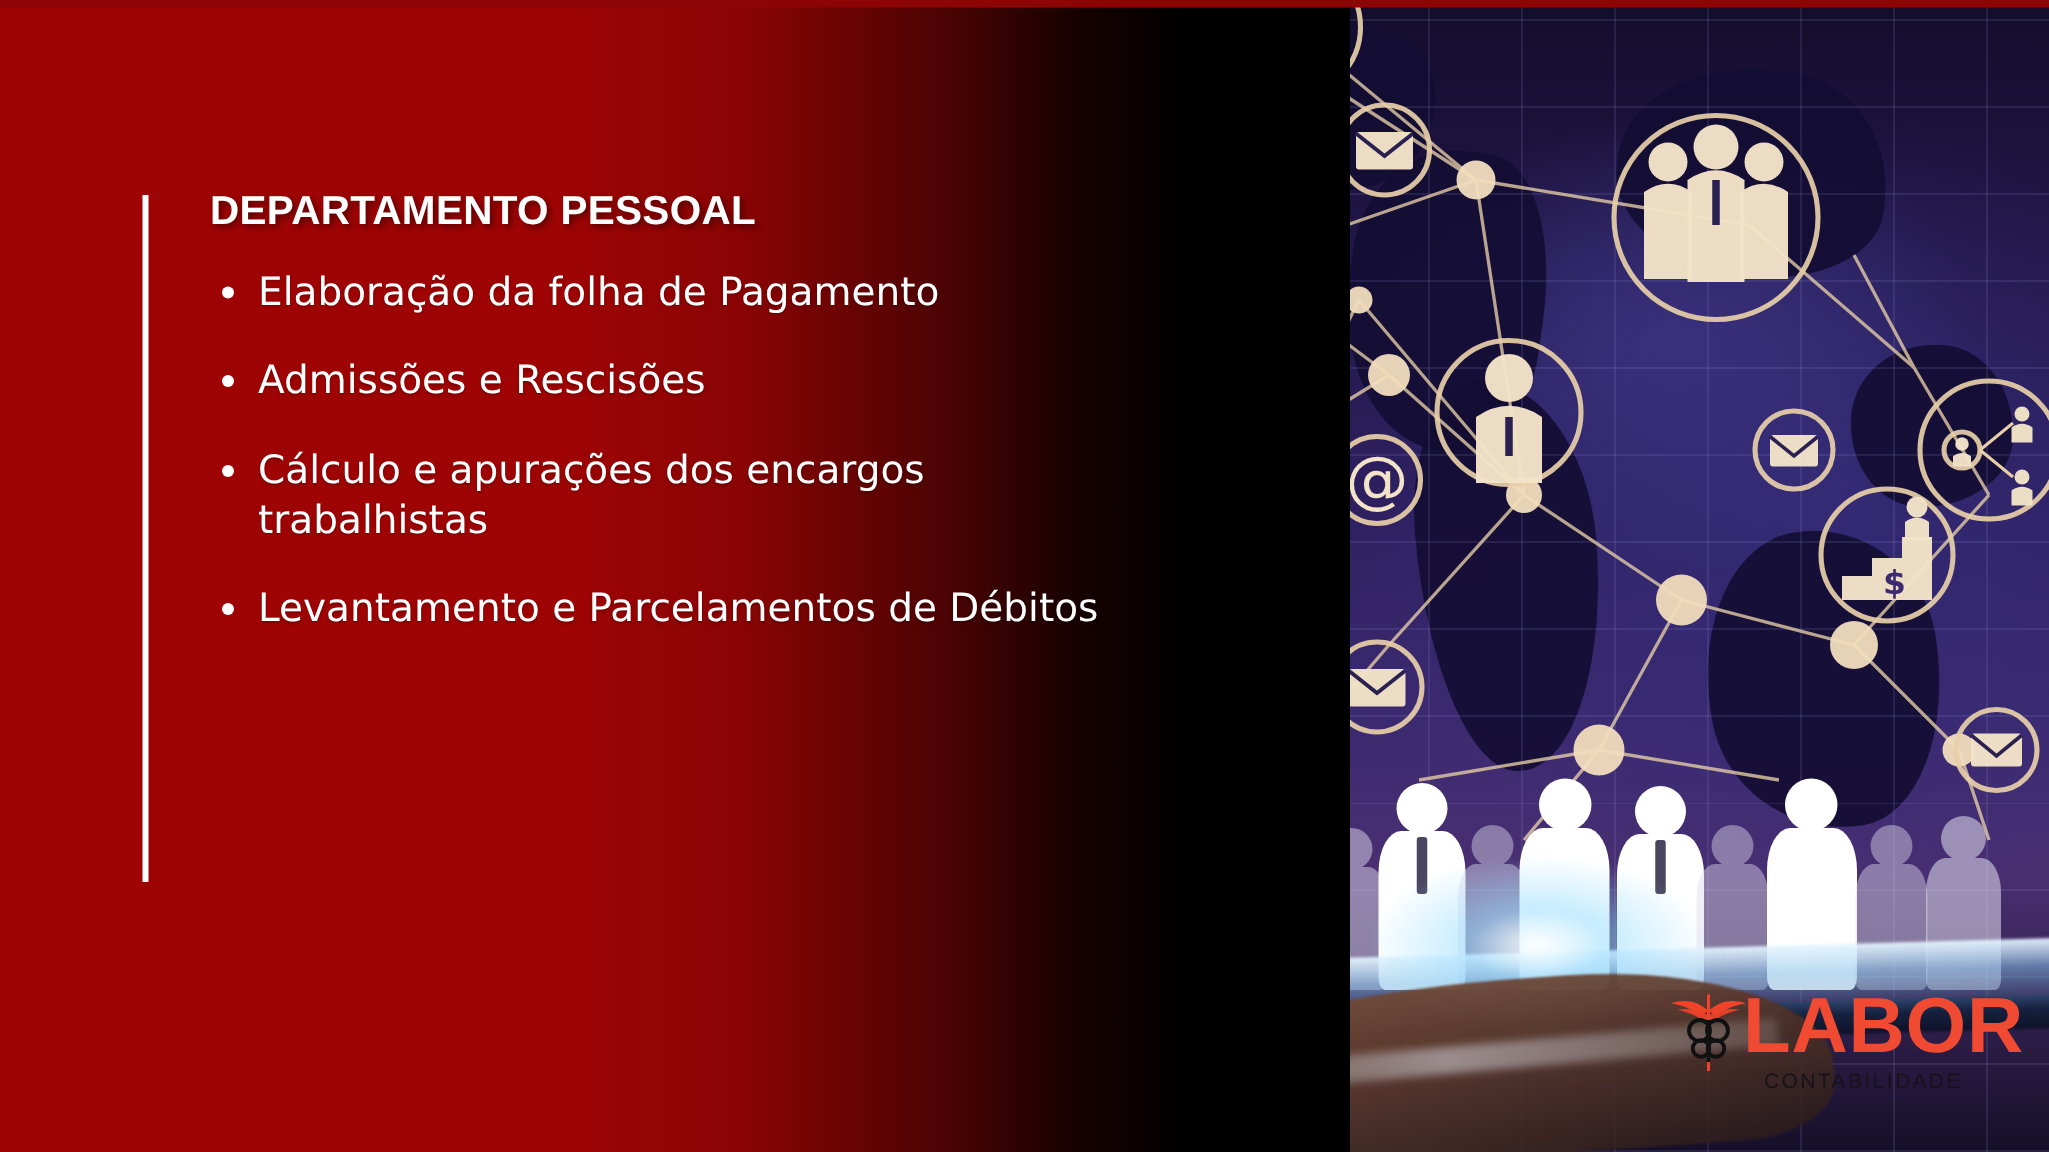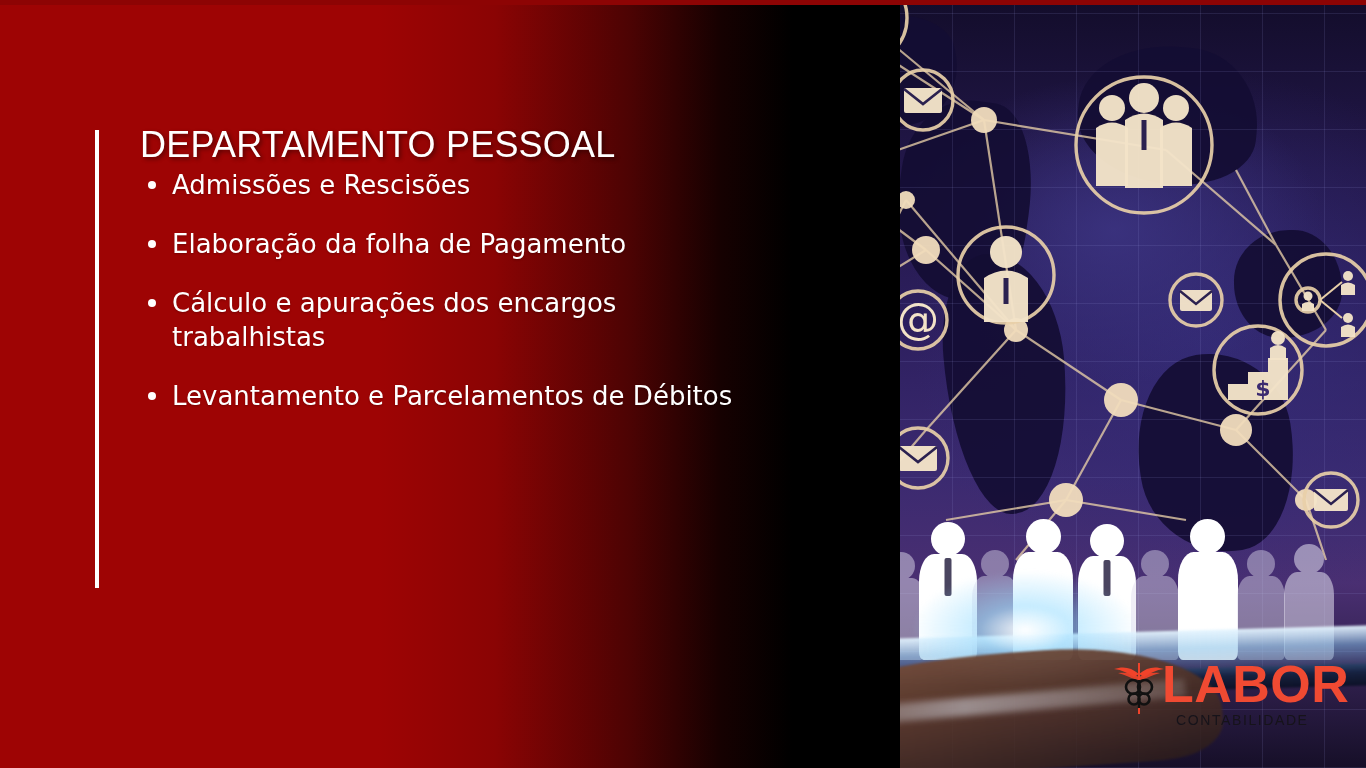--- a/index.html
+++ b/index.html
@@ -81,22 +81,22 @@
   
   .leftbg{
     position:absolute;left:0;top:0;width:900px;height:768px;
     background:linear-gradient(90deg,#9e0404 0%,#9e0404 42%,#8a0404 55%,#4c0303 70%,#160101 80%,#000 88%,#000 100%);
   }
   .accent-bar{
     position:absolute;left:95px;top:130px;width:4px;height:458px;background:#fff;
   }
   .content{position:absolute;left:140px;top:126px;width:600px;}
   .title{
-    font-size:36px;font-weight:400;color:#fff;letter-spacing:.2px;
-    margin:0 0 4px 0;line-height:1.08;
+    font-size:27px;font-weight:700;color:#fff;letter-spacing:.2px;
+    margin:0 0 24px 0;line-height:1.08;
     text-shadow:2px 2px 4px rgba(0,0,0,.45);
     font-family:"Liberation Sans",sans-serif;
   }
   ul.bullets{list-style:none;margin:0;padding:0;}
   ul.bullets li{
     position:relative;color:#fff;font-size:26px;line-height:1.28;
     padding-left:32px;margin-bottom:26px;font-weight:400;
     font-family:"DejaVu Sans",sans-serif;
     text-shadow:0 1px 2px rgba(0,0,0,.25);
   }
@@ -332,22 +332,22 @@
 
     <div class="photo-vig"></div>
   </div>
 
   <div class="leftbg"></div>
   <div class="accent-bar"></div>
 
   <div class="content">
     <h1 class="title">DEPARTAMENTO PESSOAL</h1>
     <ul class="bullets">
+      <li>Elaboração da folha de Pagamento</li>
       <li>Admissões e Rescisões</li>
-      <li>Elaboração da folha de Pagamento</li>
       <li>Cálculo e apurações dos encargos trabalhistas</li>
       <li>Levantamento e Parcelamentos de Débitos</li>
     </ul>
   </div>
 
   <div class="logo">
     <div class="logo-mark">
       <svg viewBox="0 0 54 56" width="54" height="56" aria-hidden="true">
 
         <path d="M27 14 C19 7 11 6 2 9 C10 10 16 13 22 17 Z" fill="#f0432a"></path>

